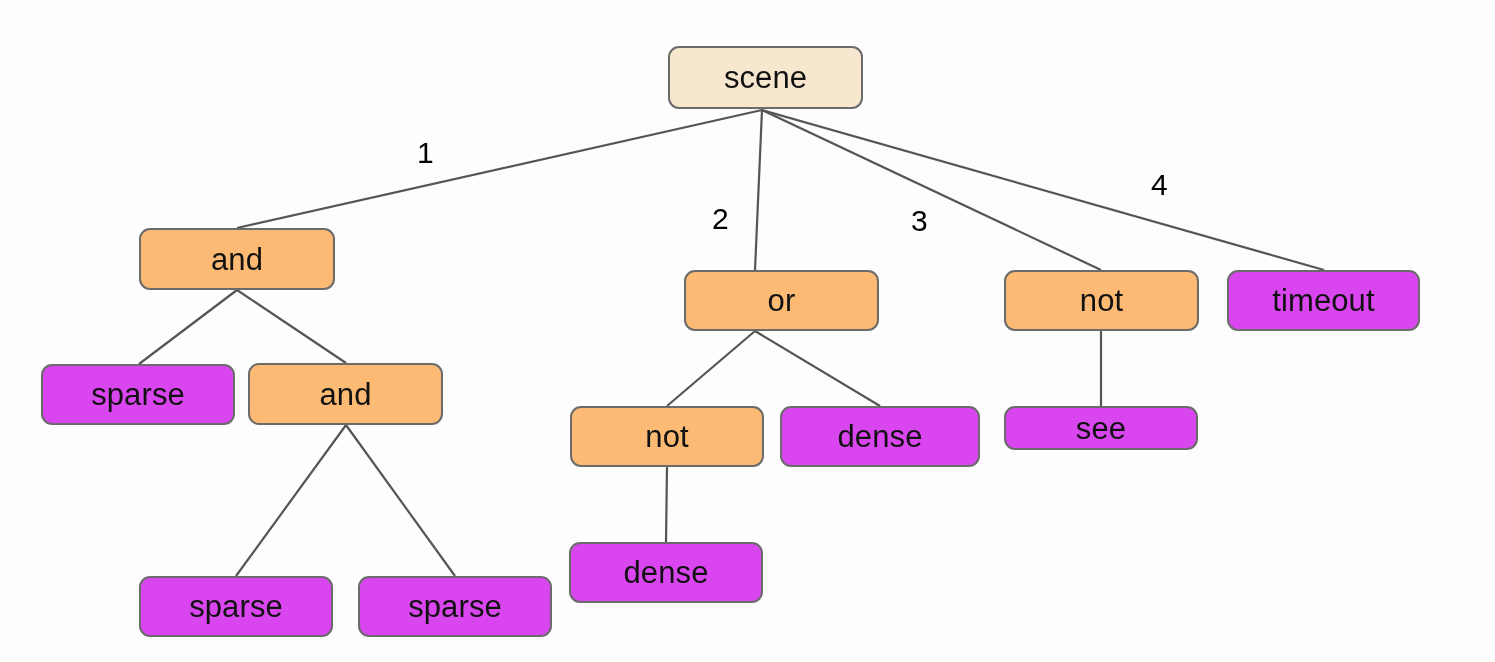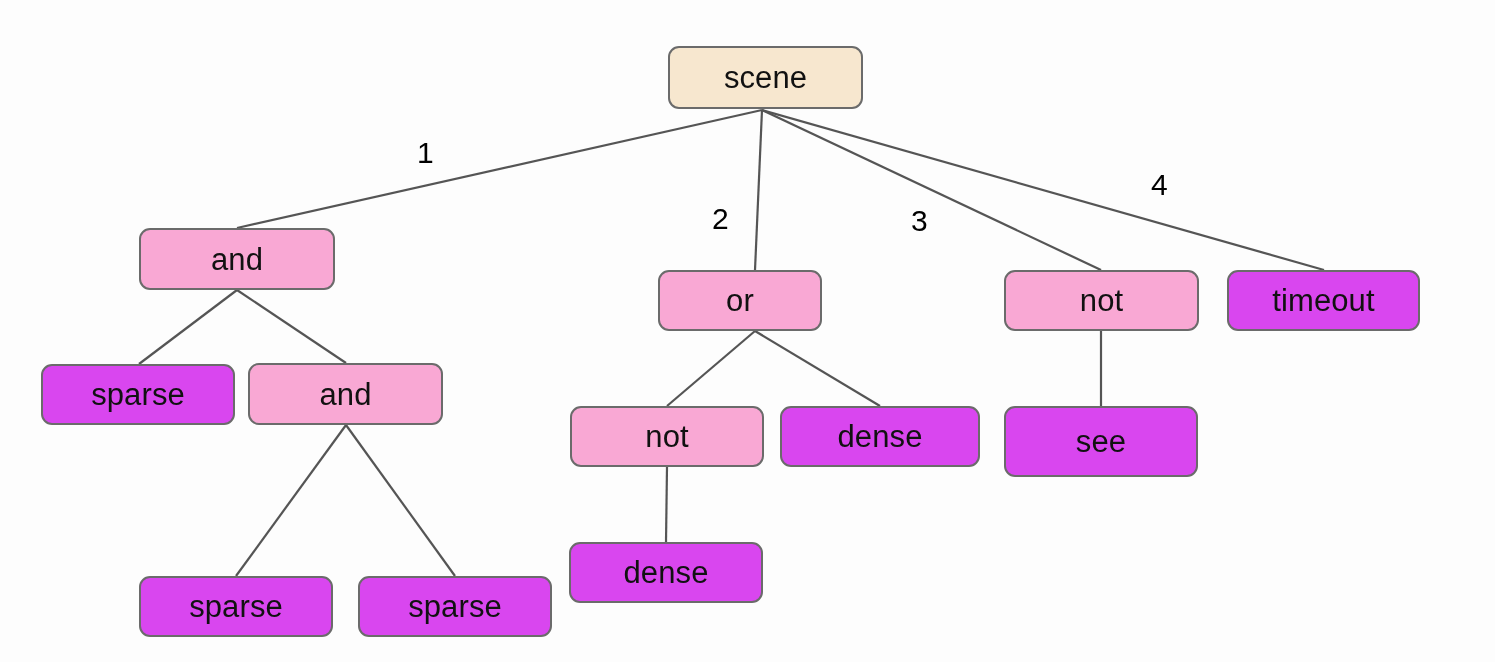--- a/index.html
+++ b/index.html
@@ -32,21 +32,21 @@
     display: flex;
     align-items: center;
     justify-content: center;
     font-size: 31px;
     color: #111111;
     line-height: 1;
     white-space: nowrap;
     letter-spacing: 0.1px;
   }
   .node.root   { background: #f7e7cf; }
-  .node.op     { background: #f9a8d4; }
+  .node.op     { background: #fdba74; }
   .node.leaf   { background: #d946ef; }
   .edge-label {
     position: absolute;
     font-size: 30px;
     color: #000000;
     line-height: 1;
     white-space: nowrap;
   }
 </style>
 </head>
@@ -63,28 +63,28 @@
       <line x1="346" y1="425" x2="236" y2="576" stroke="#555555" stroke-width="2.2"></line>
       <line x1="346" y1="425" x2="455" y2="576" stroke="#555555" stroke-width="2.2"></line>
       <line x1="755" y1="331" x2="667" y2="406" stroke="#555555" stroke-width="2.2"></line>
       <line x1="755" y1="331" x2="880" y2="406" stroke="#555555" stroke-width="2.2"></line>
       <line x1="667" y1="467" x2="666" y2="542" stroke="#555555" stroke-width="2.2"></line>
       <line x1="1101" y1="331" x2="1101" y2="406" stroke="#555555" stroke-width="2.2"></line>
     </svg>
   <div id="node-layer">
       <div class="node root" style="left: 668px; top: 46px; width: 195px; height: 63px; border-color: rgb(107, 107, 107);">scene</div>
       <div class="node op" style="left: 139px; top: 228px; width: 196px; height: 62px; border-color: rgb(107, 107, 107);">and</div>
-      <div class="node op" style="left: 658px; top: 270px; width: 164px; height: 61px; border-color: rgb(107, 107, 107);">or</div>
+      <div class="node op" style="left: 684px; top: 270px; width: 195px; height: 61px; border-color: rgb(107, 107, 107);">or</div>
       <div class="node op" style="left: 1004px; top: 270px; width: 195px; height: 61px; border-color: rgb(107, 107, 107);">not</div>
       <div class="node leaf" style="left: 1227px; top: 270px; width: 193px; height: 61px; border-color: rgb(107, 107, 107);">timeout</div>
       <div class="node leaf" style="left: 41px; top: 364px; width: 194px; height: 61px; border-color: rgb(107, 107, 107);">sparse</div>
       <div class="node op" style="left: 248px; top: 363px; width: 195px; height: 62px; border-color: rgb(107, 107, 107);">and</div>
       <div class="node op" style="left: 570px; top: 406px; width: 194px; height: 61px; border-color: rgb(107, 107, 107);">not</div>
       <div class="node leaf" style="left: 780px; top: 406px; width: 200px; height: 61px; border-color: rgb(107, 107, 107);">dense</div>
-      <div class="node leaf" style="left: 1004px; top: 406px; width: 194px; height: 71px; border-color: rgb(107, 107, 107);">see</div>
+      <div class="node leaf" style="left: 1004px; top: 406px; width: 194px; height: 44px; border-color: rgb(107, 107, 107);">see</div>
       <div class="node leaf" style="left: 569px; top: 542px; width: 194px; height: 61px; border-color: rgb(107, 107, 107);">dense</div>
       <div class="node leaf" style="left: 139px; top: 576px; width: 194px; height: 61px; border-color: rgb(107, 107, 107);">sparse</div>
       <div class="node leaf" style="left: 358px; top: 576px; width: 194px; height: 61px; border-color: rgb(107, 107, 107);">sparse</div>
     </div>
   <div id="label-layer">
       <div class="edge-label" style="left: 417px; top: 138px;">1</div>
       <div class="edge-label" style="left: 712px; top: 204px;">2</div>
       <div class="edge-label" style="left: 911px; top: 206px;">3</div>
       <div class="edge-label" style="left: 1151px; top: 170px;">4</div>
     </div>

